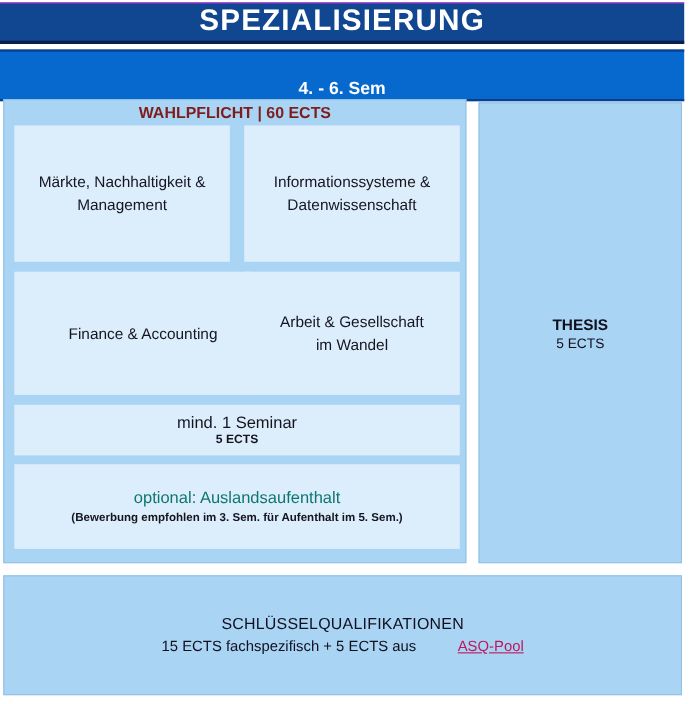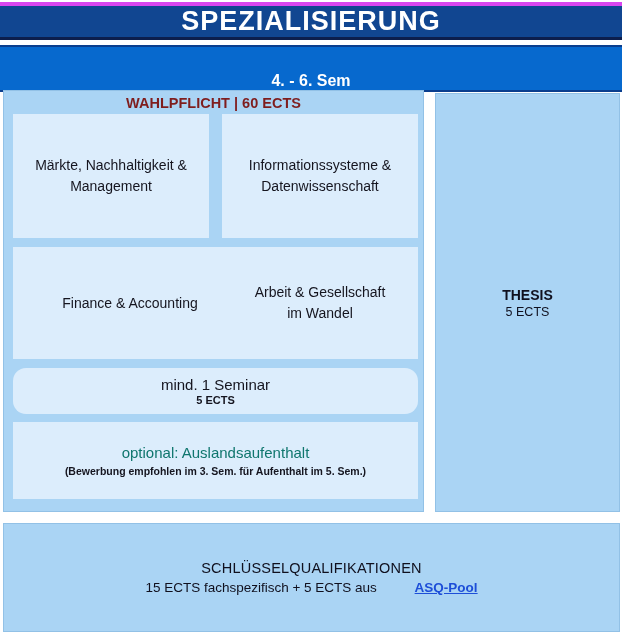--- a/index.html
+++ b/index.html
@@ -5,22 +5,22 @@
   html, body { margin:0; padding:0; background:#ffffff; }
   .canvas {
     position:relative; width:629px; height:640px; background:#ffffff;
     font-family:"Liberation Sans", sans-serif; overflow:hidden;
   }
 
   
   .header-bar {
     position:absolute; left:0; top:2px; width:622px; height:38px;
     box-sizing:border-box; background:#114691;
-    border-top:4px solid #d946ef; border-bottom:3px solid #0c1e4d;
-    display:flex; align-items:flex-end; justify-content:center;
+    border-top:1px solid #d946ef; border-bottom:3px solid #0c1e4d;
+    display:flex; align-items:flex-start; justify-content:center;
   }
   .header-bar .title-text { color:#ffffff; font-size:27px; font-weight:700; letter-spacing:1px; }
 
   .sem-bar {
     position:absolute; left:0; top:45px; width:622px; height:47px;
     box-sizing:border-box; background:#0769ce;
     border-top:2px solid #0a3e8e; border-bottom:2px solid #0a3e8e;
     display:flex; align-items:flex-end; justify-content:center;
   }
   .sem-bar .sem-text { color:#ffffff; font-size:16px; font-weight:700; }
@@ -45,37 +45,37 @@
   
   .card {
     position:absolute; background:#dcedfc;
     display:flex; flex-direction:column; align-items:center; justify-content:center;
     text-align:center; color:#15151f;
   }
   .card.c1 { left:9px;   top:23px;  width:196px; height:124px; }
   .card.c2 { left:218px; top:23px;  width:196px; height:124px; }
   .card.c3 { left:9px;   top:156px; width:196px; height:112px;padding-left:19px; }
   .card.c4 { left:218px; top:156px; width:196px; height:112px; }
-  .card.seminar  { left:9px; top:277px; width:405px; height:46px;border-radius:13px; }
+  .card.seminar  { left:9px; top:277px; width:405px; height:46px; }
   .card.optional { left:9px; top:331px; width:405px; height:77px; }
 
   .course-label { font-size:14px; line-height:1.5; white-space:pre-line; }
 
   .seminar-title { font-size:15px; }
   .seminar-ects  { font-size:11px; font-weight:700; margin-top:1px; }
 
   .optional-title { font-size:15px; color:#0f766e; }
   .optional-note  { font-size:10.5px; font-weight:700; color:#15151f; margin-top:4px; }
 
   .thesis-title { font-size:14px; font-weight:700; color:#10101e; }
   .thesis-ects  { font-size:12.5px; color:#10101e; margin-top:2px; }
 
   .sq-title  { font-size:14.5px; font-weight:400; color:#10101e; letter-spacing:0.2px; }
   .sq-detail { font-size:13.5px; color:#10101e; margin-top:4px; }
-  .sq-detail .asq-link { color:#1d4ed8; font-weight:700; text-decoration:underline; cursor:pointer;margin-left:34px; }
+  .sq-detail .asq-link { color:#be185d; font-weight:400; text-decoration:underline; cursor:pointer;margin-left:34px; }
 </style>
 </head>
 <body>
 
 <div class="canvas">
 
   <div class="header-bar">
     <span class="title-text">SPEZIALISIERUNG</span>
   </div>
 

